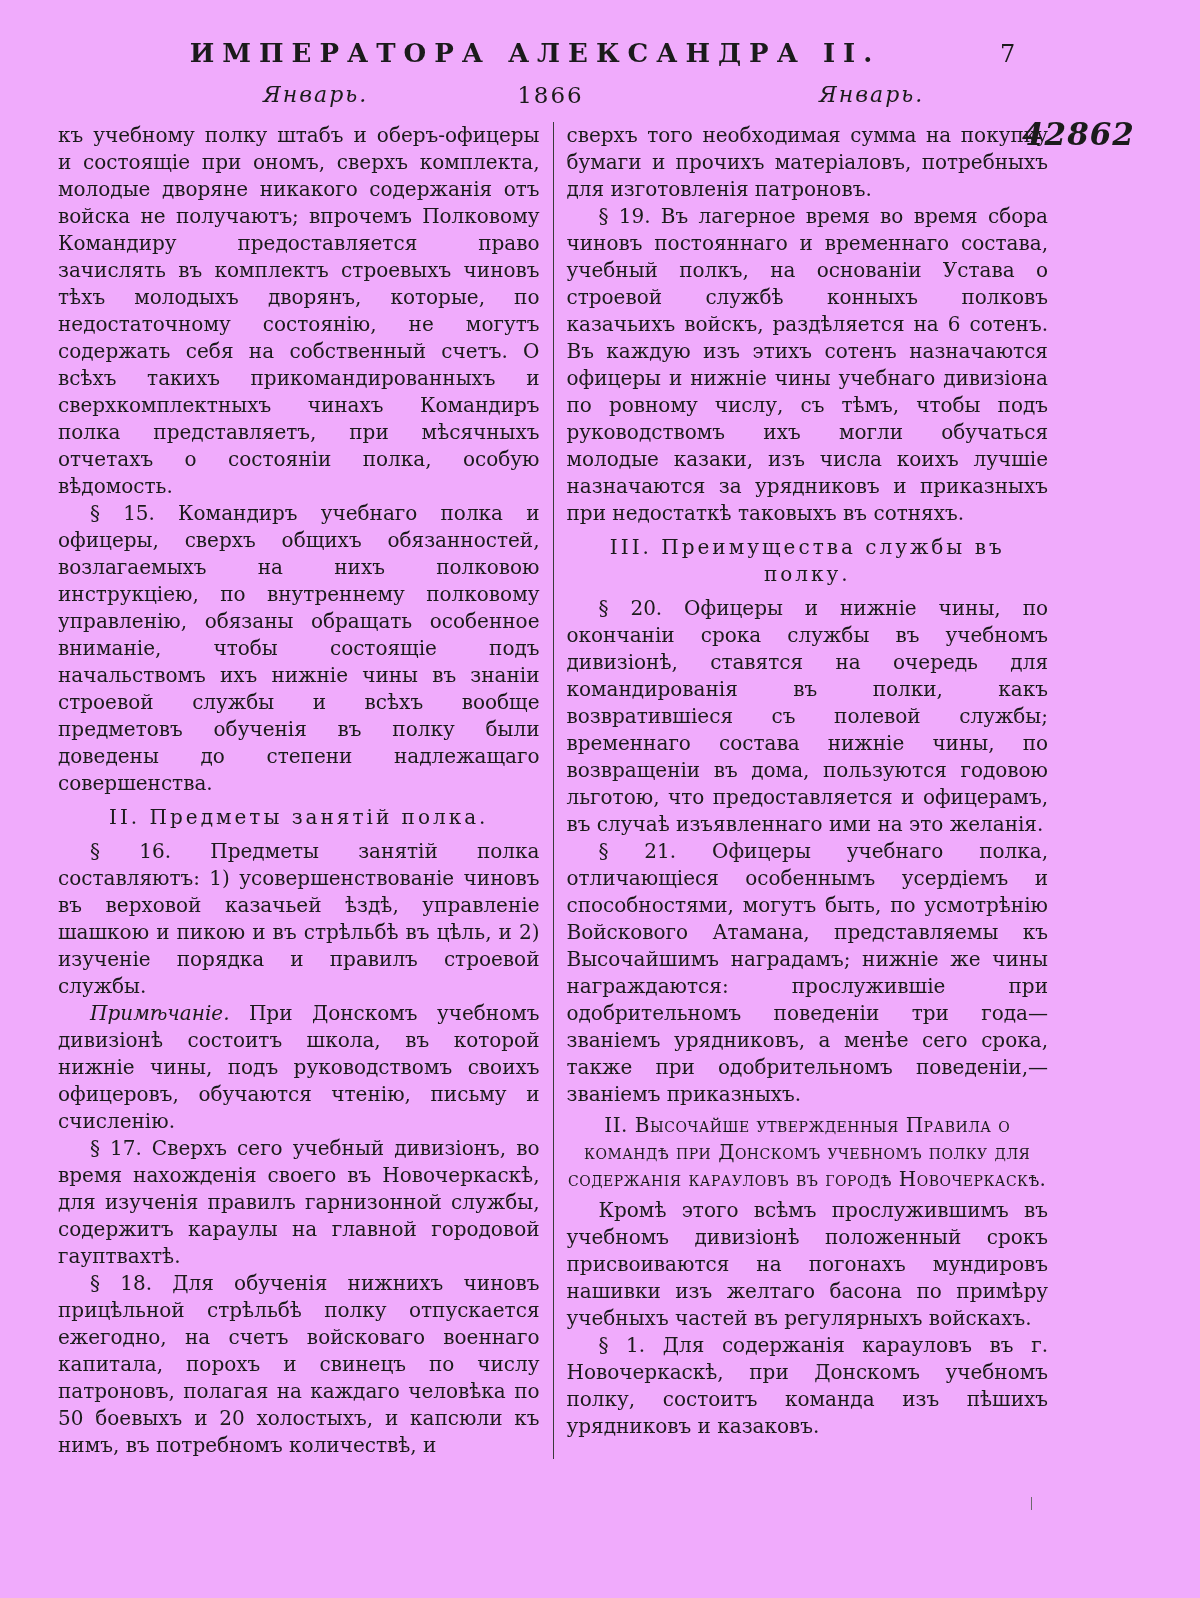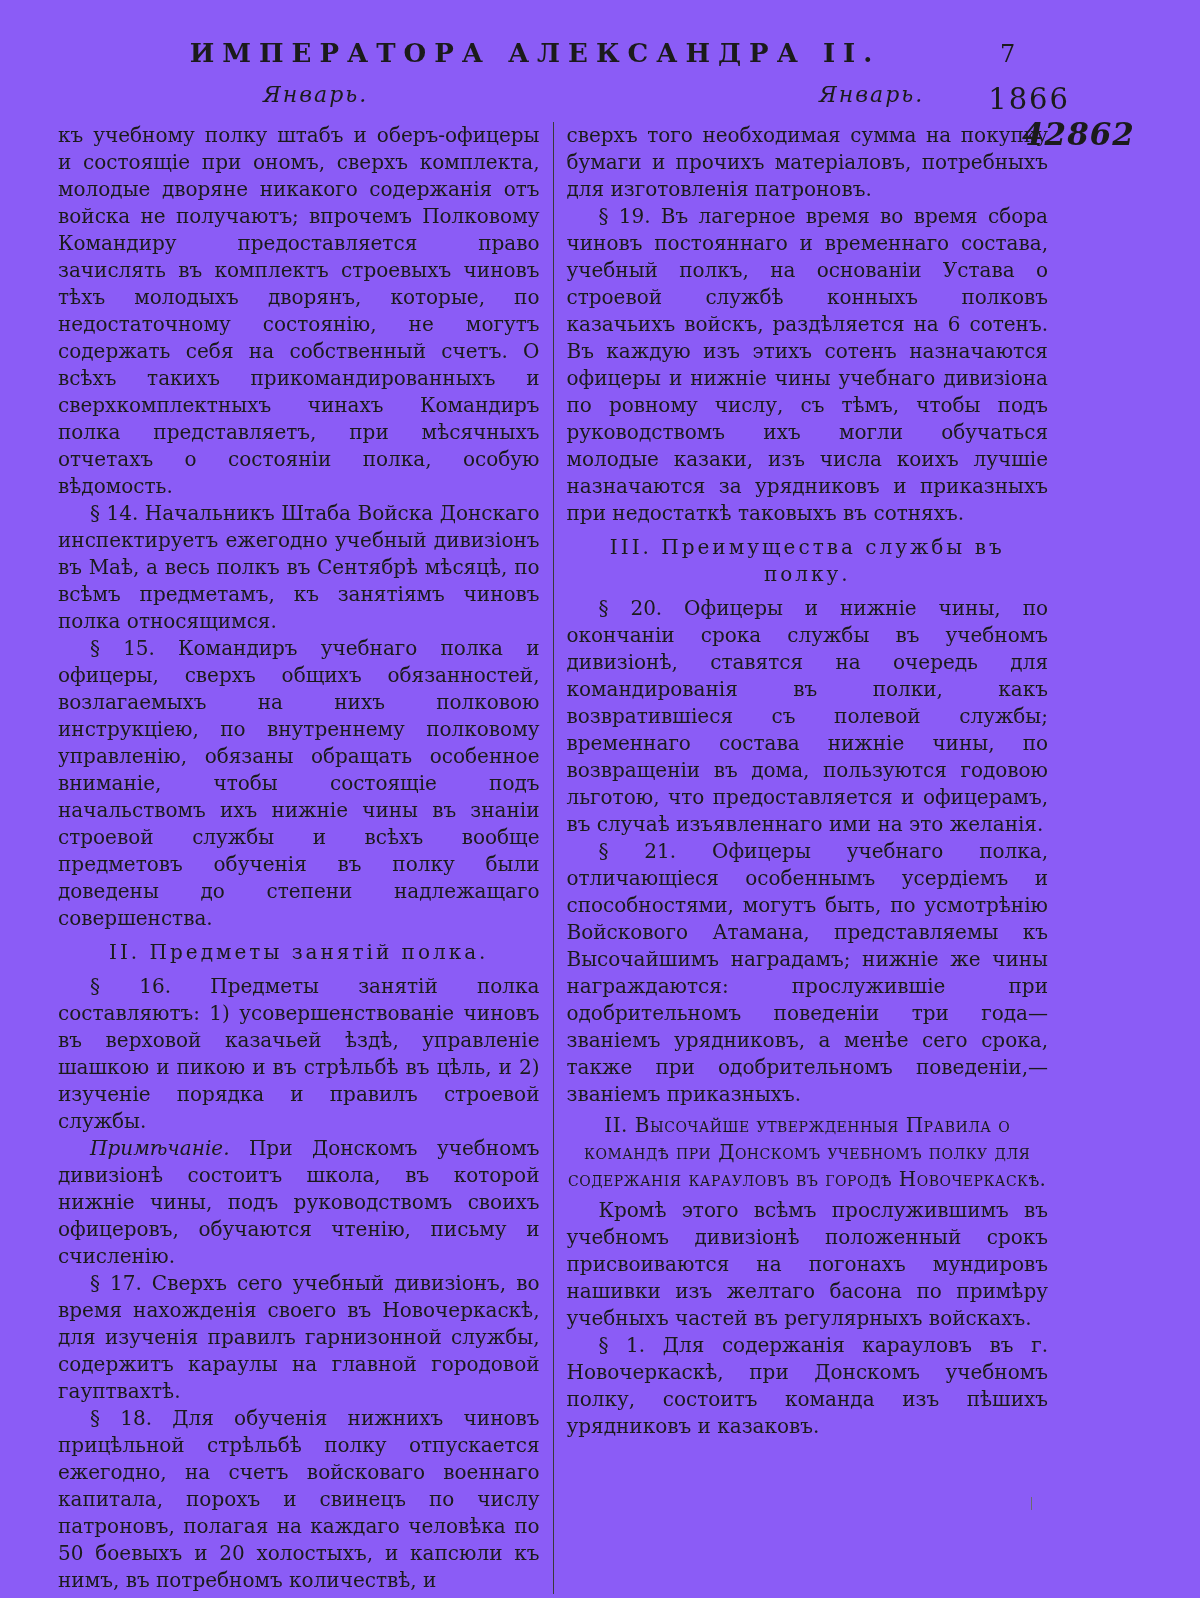--- a/index.html
+++ b/index.html
@@ -4,21 +4,21 @@
 <style>
   html, body {
     margin: 0;
     padding: 0;
     background: #ffffff;
   }
   .page {
     position: relative;
     width: 1200px;
     height: 1598px;
-    background: #8b5cf6;
+    background: #f0abfc;
     color: #1b1b1b;
     font-family: "DejaVu Serif", serif;
     overflow: hidden;
   }
 
   
   .page-header { position: absolute; top: 0; left: 0; width: 100%; height: 118px; }
   .running-title {
     position: absolute;
     top: 38px; left: 0; right: 130px;
@@ -33,22 +33,22 @@
     position: absolute;
     top: 40px; left: 1000px;
     font-size: 24px;
   }
   .date-row { position: absolute; top: 82px; left: 0; right: 0; height: 30px; margin-left: 31px; }
   .month { position: absolute; font-style: italic; font-size: 22px; letter-spacing: 2px; }
   .month-left  { left: 232px; }
   .month-right { left: 788px; }
   .year {
     position: absolute; left: 0; right: 130px;
-    text-align: right;
-    font-size: 29px;
+    text-align: center;
+    font-size: 23px;
     letter-spacing: 2px;
   }
   .act-number {
     position: absolute;
     top: 116px; left: 1022px;
     font-size: 31px;
     font-weight: bold;
     letter-spacing: 1px;
     font-style: italic;
   }
@@ -118,21 +118,20 @@
       <span class="year">1866</span>
       <span class="month month-right">Январь.</span>
     </div>
     <div class="act-number">42862</div>
   </header>
 
   <main class="columns">
 
     <section class="col">
       <p class="para continuation">къ учебному полку штабъ и оберъ-офицеры и состоящіе при ономъ, сверхъ комплекта, молодые дворяне никакого содержанія отъ войска не получаютъ; впрочемъ Полковому Командиру предоставляется право зачислять въ комплектъ строевыхъ чиновъ тѣхъ молодыхъ дворянъ, которые, по недостаточному состоянію, не могутъ содержать себя на собственный счетъ. О всѣхъ такихъ прикомандированныхъ и сверхкомплектныхъ чинахъ Командиръ полка представляетъ, при мѣсячныхъ отчетахъ о состояніи полка, особую вѣдомость.</p>
-      <p class="para">§ 14. Начальникъ Штаба Войска Донскаго инспектируетъ ежегодно учебный дивизіонъ въ Маѣ, а весь полкъ въ Сентябрѣ мѣсяцѣ, по всѣмъ предметамъ, къ занятіямъ чиновъ полка относящимся.</p>
       <p class="para">§ 15. Командиръ учебнаго полка и офицеры, сверхъ общихъ обязанностей, возлагаемыхъ на нихъ полковою инструкціею, по внутреннему полковому управленію, обязаны обращать особенное вниманіе, чтобы состоящіе подъ начальствомъ ихъ нижніе чины въ знаніи строевой службы и всѣхъ вообще предметовъ обученія въ полку были доведены до степени надлежащаго совершенства.</p>
       <p class="para heading">II. Предметы занятій полка.</p>
       <p class="para">§ 16. Предметы занятій полка составляютъ: 1) усовершенствованіе чиновъ въ верховой казачьей ѣздѣ, управленіе шашкою и пикою и въ стрѣльбѣ въ цѣль, и 2) изученіе порядка и правилъ строевой службы.</p>
       <p class="para"><i class="note-label">Примѣчаніе.</i>
         <span>При Донскомъ учебномъ дивизіонѣ состоитъ школа, въ которой нижніе чины, подъ руководствомъ своихъ офицеровъ, обучаются чтенію, письму и счисленію.</span></p>
       <p class="para">§ 17. Сверхъ сего учебный дивизіонъ, во время нахожденія своего въ Новочеркаскѣ, для изученія правилъ гарнизонной службы, содержитъ караулы на главной городовой гауптвахтѣ.</p>
       <p class="para">§ 18. Для обученія нижнихъ чиновъ прицѣльной стрѣльбѣ полку отпускается ежегодно, на счетъ войсковаго военнаго капитала, порохъ и свинецъ по числу патроновъ, полагая на каждаго человѣка по 50 боевыхъ и 20 холостыхъ, и капсюли къ нимъ, въ потребномъ количествѣ, и</p>
     </section>
 
     <div class="divider"></div>

